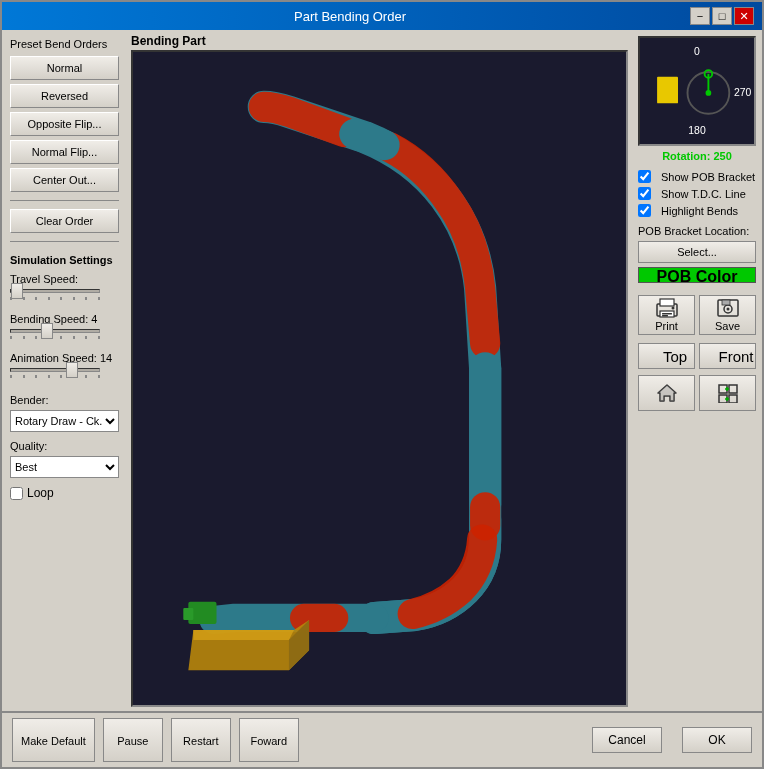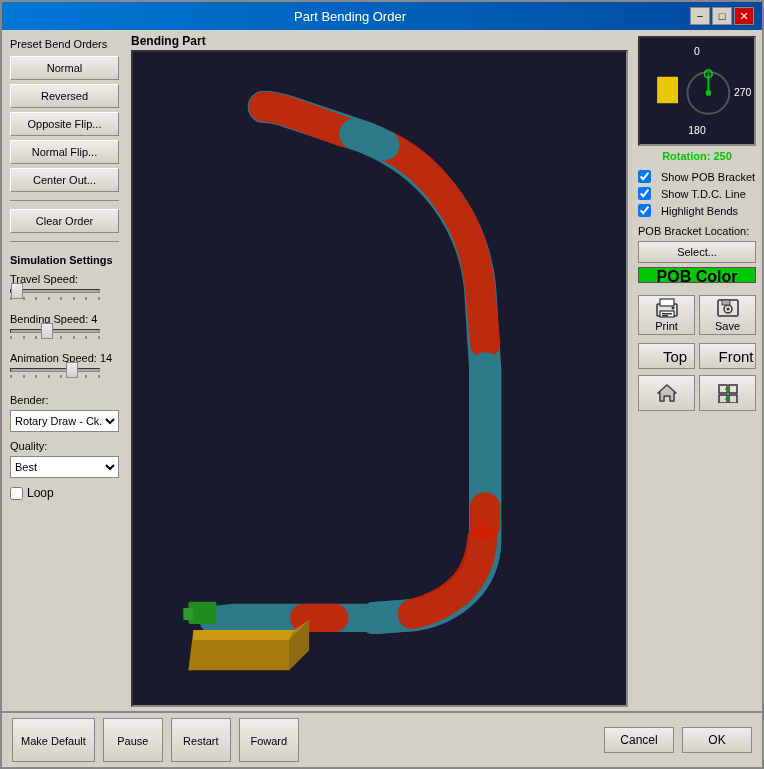--- a/index.html
+++ b/index.html
@@ -300,21 +300,21 @@
       justify-content: center;
       gap: 2px;
       font-size: 11px;
       padding: 16px 8px;
     }
     .bottom-btn-spacer {
       flex: 1;
     }
     .ok-cancel-row {
       display: flex;
-      gap: 8px;
+      gap: 20px;
       margin-left: auto;
       justify-content: center;
     }
     .ok-btn {
       width: 70px;
       height: 26px;
       background: linear-gradient(to bottom, #f0ede8, #d4d0c8);
       border: 1px solid #888;
       cursor: pointer;
       font-size: 12px;

